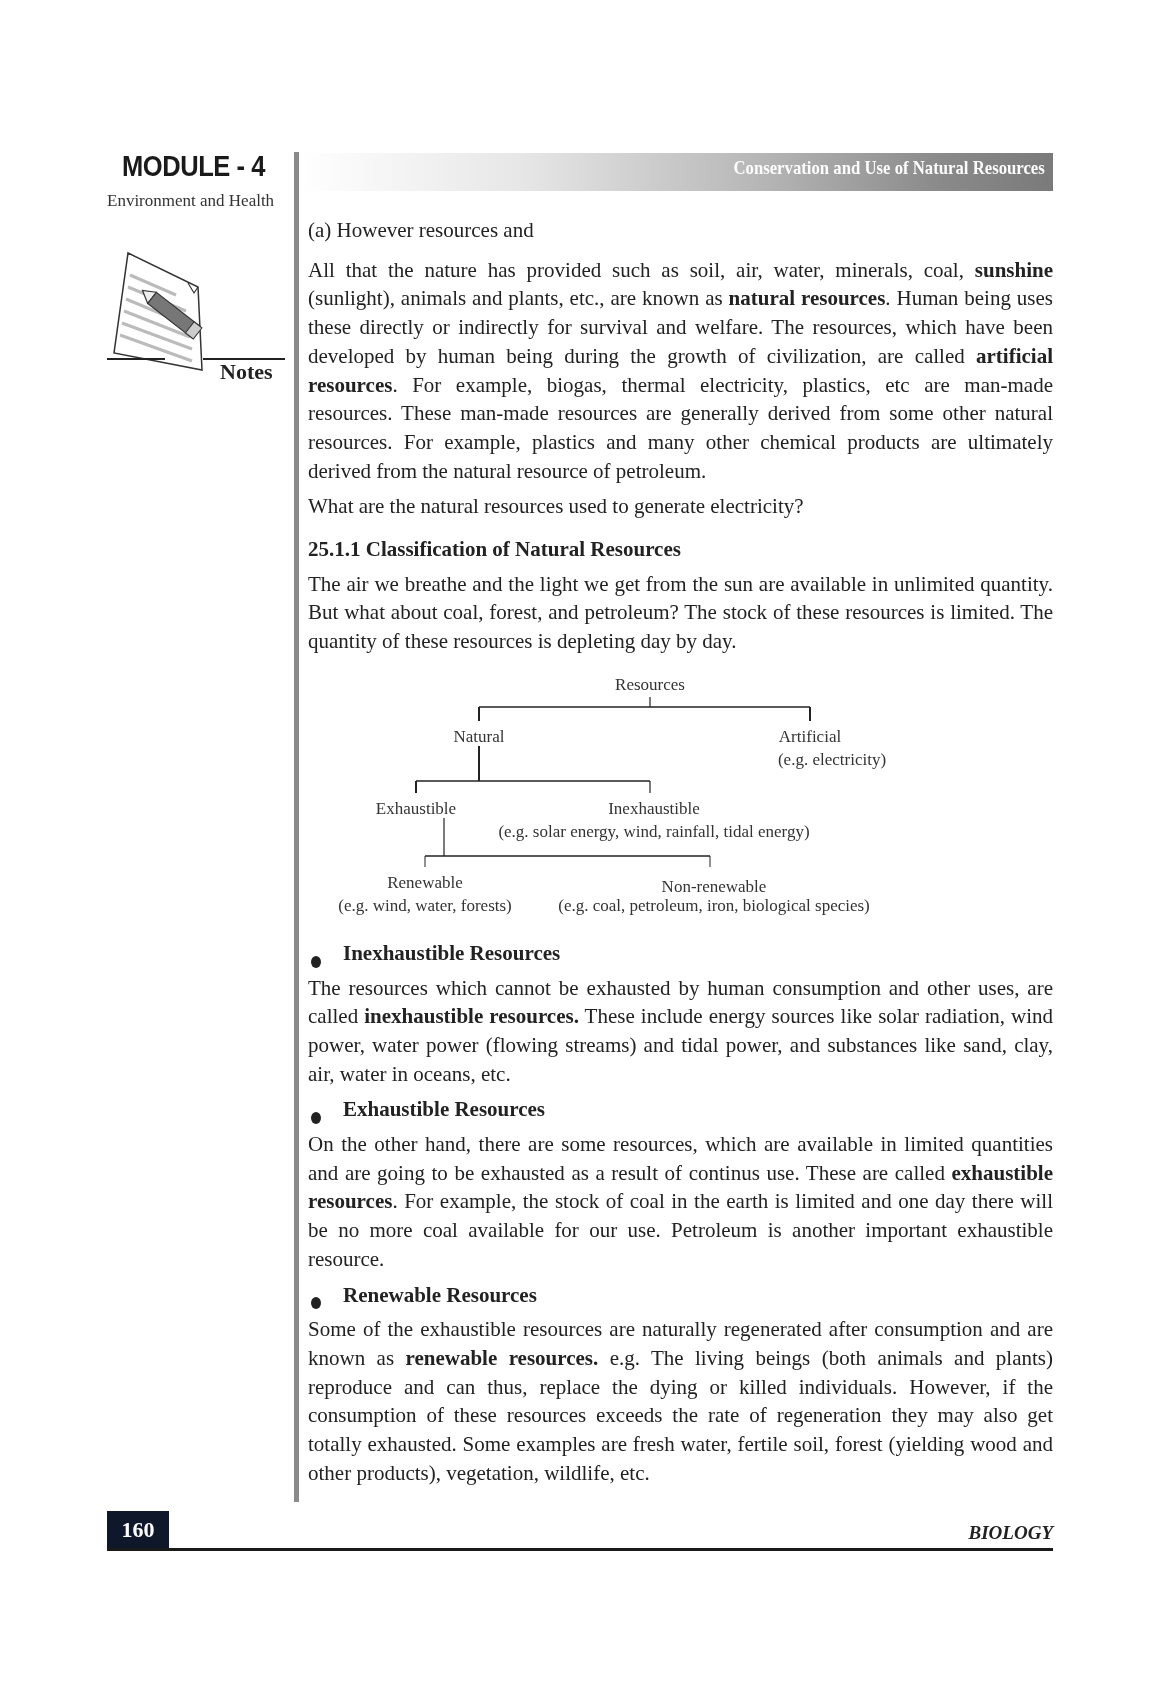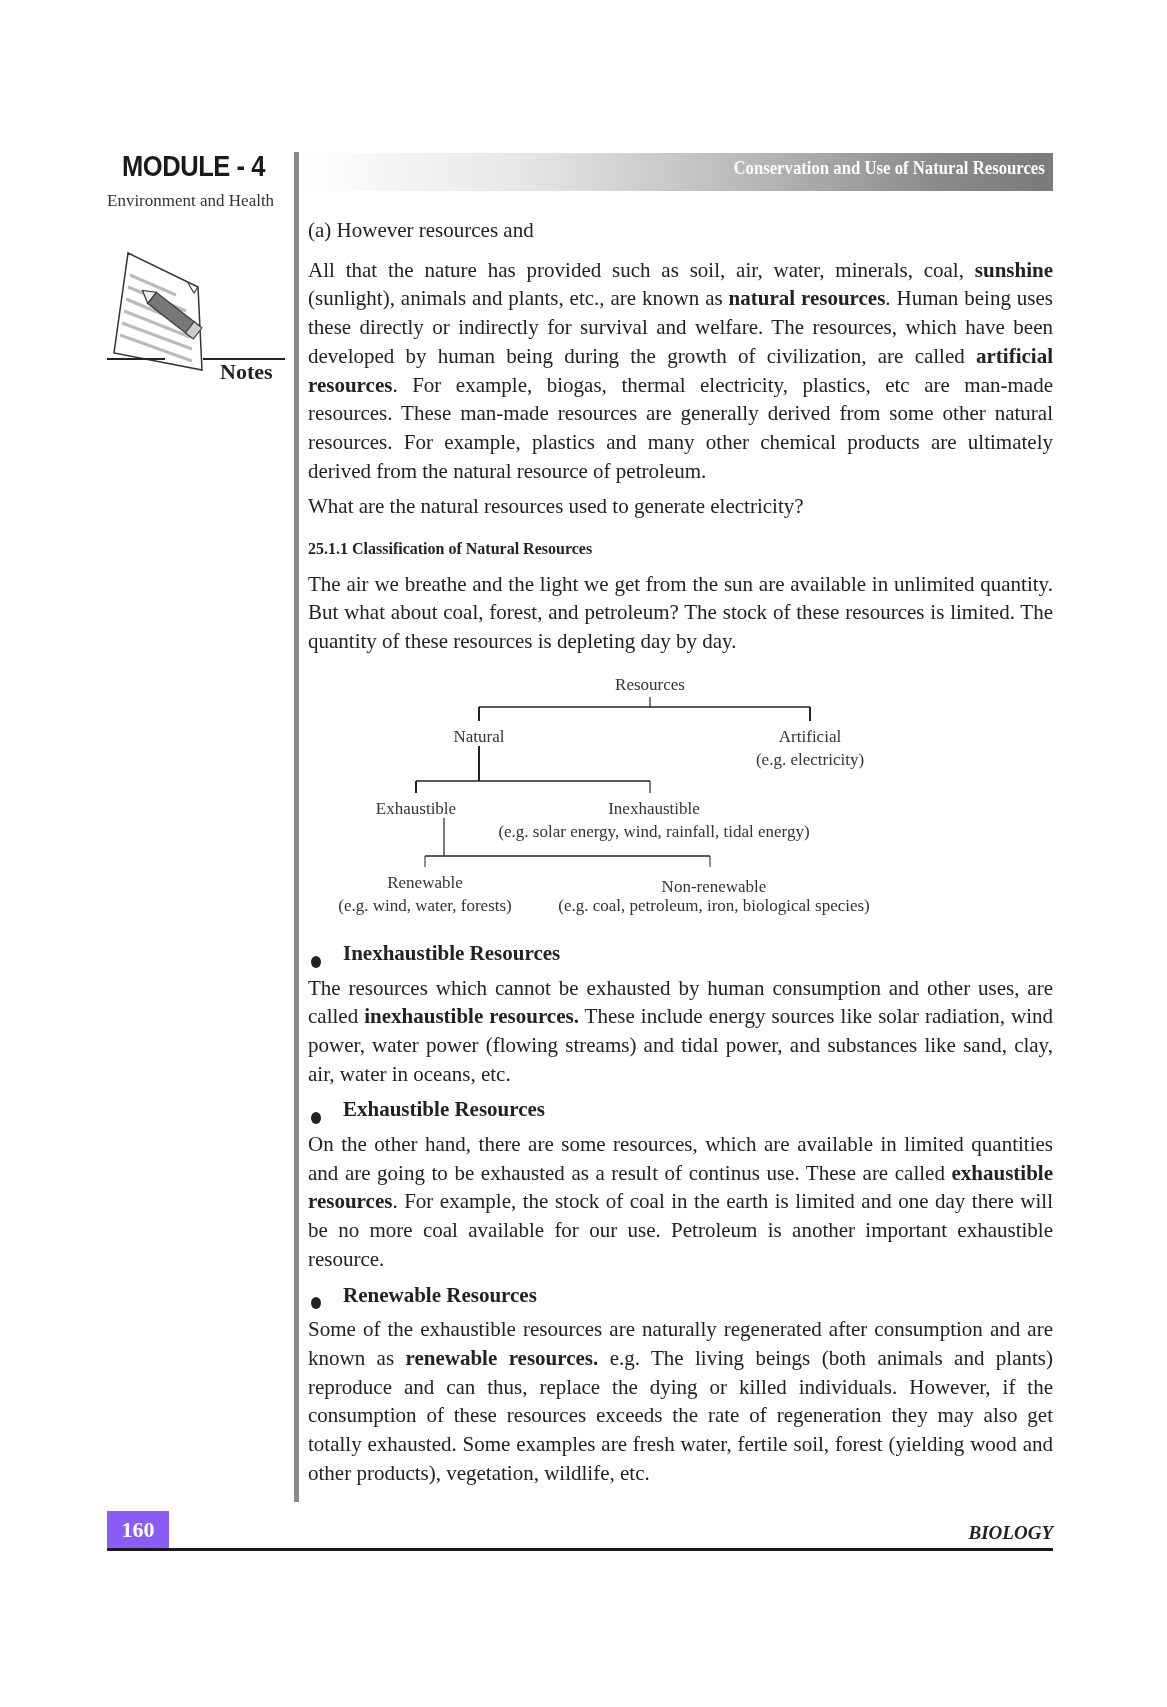--- a/index.html
+++ b/index.html
@@ -18,29 +18,29 @@
   .side-bar { position: absolute; left: 294px; top: 152px; width: 5px; height: 1350px; background: #8a8a8a; }
 
   .header-band { position: absolute; left: 300px; top: 153px; width: 753px; height: 38px;
                  background: linear-gradient(to right, #ffffff 0%, #e6e6e6 30%, #b8b8b8 60%, #8a8a8a 85%, #7a7a7a 100%); }
   .header-title { position: absolute; right: 8px; top: 4px; font-size: 19px; font-weight: bold; color: #fdfdfd;
                   transform: scaleX(0.88); transform-origin: right top; white-space: nowrap; }
 
   .content { position: absolute; left: 308px; top: 216px; width: 745px; font-size: 21px; line-height: 28.7px; color: #222; }
   .content p { margin: 0 0 7px 0; text-align: justify; }
   .list-line { margin: 0 0 11px 0; }
-  .section-heading { font-weight: bold; margin: 14px 0 6px 0; font-size: 16px; }
+  .section-heading { font-weight: bold; margin: 14px 0 6px 0; font-size: 21px; }
   .bullet-heading { font-weight: bold; margin: 6px 0 6px 0; display: flex; align-items: flex-end; }
   .bullet-dot { display: inline-block; width: 10px; height: 12px; border-radius: 50%; background: #222; margin: 0 22px 0 3px; }
 
   .diagram { position: relative; width: 745px; height: 270px; margin: 2px 0 0 0; font-size: 17px; line-height: 23px; }
   .diagram svg { position: absolute; left: 0; top: 0; }
   .dlabel { position: absolute; text-align: center; white-space: nowrap; color: #333; transform: translateX(-50%); }
 
-  .footer-page { position: absolute; left: 107px; top: 1511px; width: 62px; height: 37px; background: #8b5cf6; color: #fff;
+  .footer-page { position: absolute; left: 107px; top: 1511px; width: 62px; height: 37px; background: #0f172a; color: #fff;
                  font-size: 22px; font-weight: bold; text-align: center; line-height: 37px; }
   .footer-rule { position: absolute; left: 107px; top: 1548px; width: 946px; height: 3px; background: #1a1a1a; }
   .footer-subject { position: absolute; right: 114px; top: 1522px; font-size: 19px; font-weight: bold; font-style: italic; color: #222; }
 </style>
 </head>
 <body>
 
 <div class="module-title">MODULE - 4</div>
 <div class="module-sub">Environment and Health</div>
 
@@ -94,21 +94,21 @@
         <line x1="342" y1="118" x2="342" y2="130" stroke-width="1.2"></line>
         <line x1="136" y1="155" x2="136" y2="193" stroke-width="1.2"></line>
         <line x1="117" y1="193" x2="402" y2="193" stroke-width="1.5"></line>
         <line x1="117" y1="193" x2="117" y2="204" stroke-width="1"></line>
         <line x1="402" y1="193" x2="402" y2="204" stroke-width="1"></line>
       </g>
     </svg>
     <div class="dlabel" style="left:342px; top:10px;">Resources</div>
     <div class="dlabel" style="left:171px; top:62px;">Natural</div>
     <div class="dlabel" style="left:502px; top:62px;">Artificial</div>
-    <div class="dlabel" style="left:502px; top:85px;">(e.g. electricity)</div>
+    <div class="dlabel" style="left:524px; top:85px;">(e.g. electricity)</div>
     <div class="dlabel" style="left:108px; top:134px;">Exhaustible</div>
     <div class="dlabel" style="left:346px; top:134px;">Inexhaustible</div>
     <div class="dlabel" style="left:346px; top:157px;">(e.g. solar energy, wind, rainfall, tidal energy)</div>
     <div class="dlabel" style="left:117px; top:208px;">Renewable</div>
     <div class="dlabel" style="left:117px; top:231px;">(e.g. wind, water, forests)</div>
     <div class="dlabel" style="left:406px; top:212px;">Non-renewable</div>
     <div class="dlabel" style="left:406px; top:231px;">(e.g. coal, petroleum, iron, biological species)</div>
   </div>
 
   <div class="bullet-heading">

